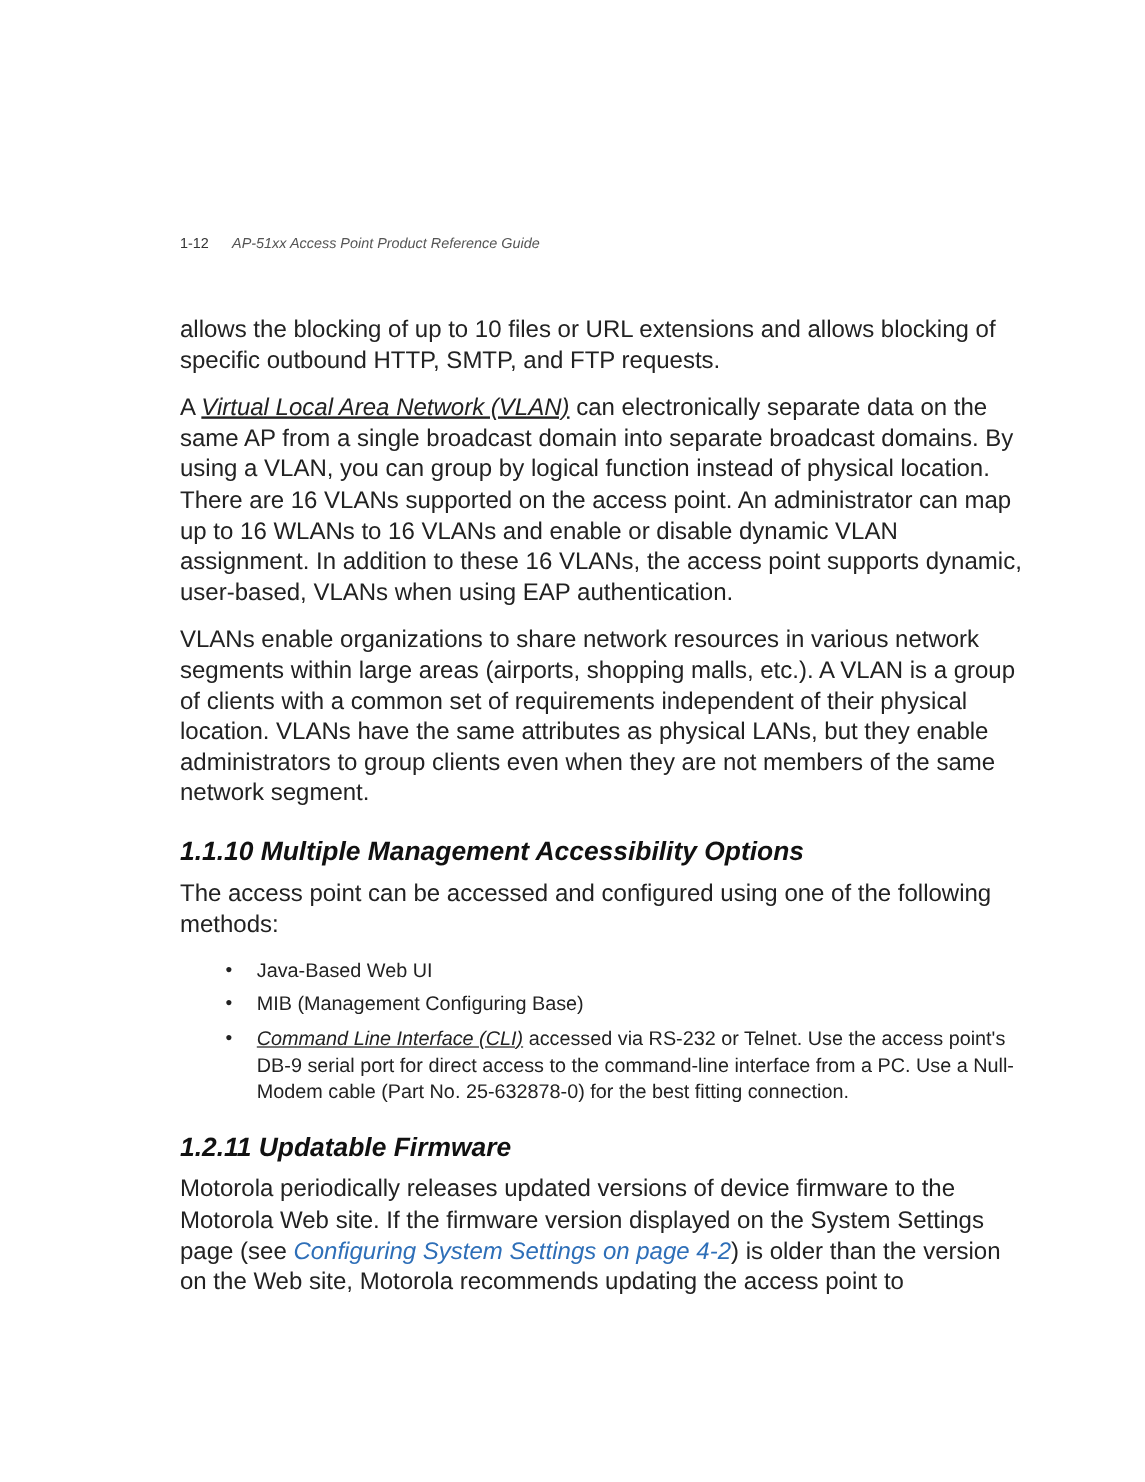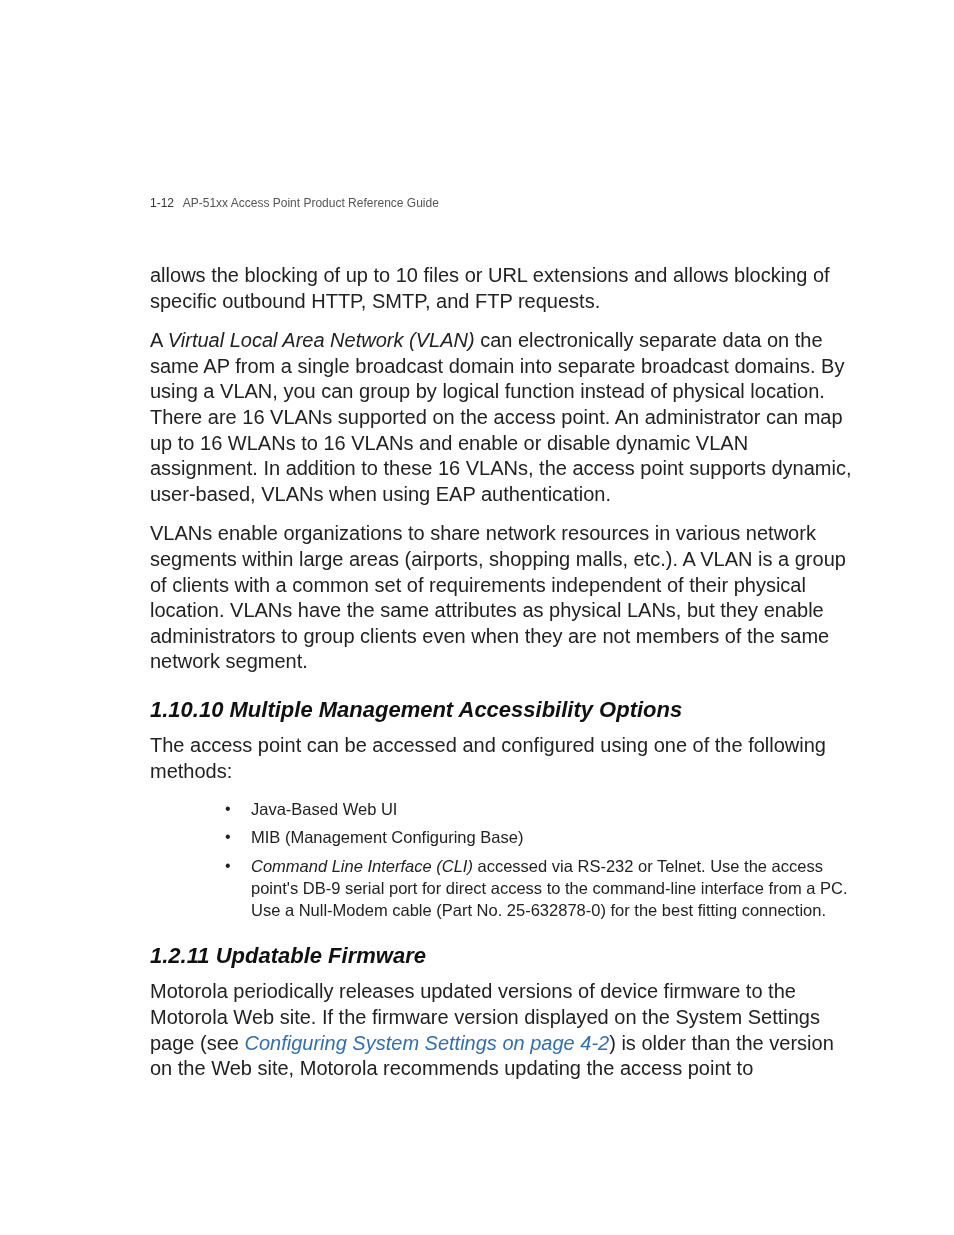--- a/index.html
+++ b/index.html
@@ -19,23 +19,24 @@
   .header {
     position: absolute;
     top: 196px;
     left: 150px;
     font-size: 12px;
     color: #555;
   }
   .header .pagenum {
     font-family: Arial, sans-serif;
     color: #333;
-    margin-right: 6px;
+    margin-right: 16px;
   }
   .header .title-italic {
+    font-style: italic;
   }
   .content {
     margin-top: 68px;
   }
   p {
     font-size: 20px;
     line-height: 1.28;
     margin: 0 0 14px 0;
     color: #222;
   }
@@ -46,33 +47,33 @@
   h2 {
     font-family: Arial, Helvetica, sans-serif;
     font-weight: bold;
     font-style: italic;
     font-size: 22px;
     margin: 22px 0 10px 0;
     color: #111;
   }
   .term-italic {
     font-style: italic;
+    text-decoration: underline;
   }
   ul {
     margin: 4px 0 14px 0;
     padding-left: 64px;
     list-style: none;
   }
   ul li {
     position: relative;
     font-size: 16.5px;
     line-height: 1.35;
     margin-bottom: 6px;
     padding-left: 0;
-    margin-left: 37px;
   }
   ul li::before {
     content: "•";
     position: absolute;
     left: -26px;
     top: 0;
     font-size: 16px;
   }
 </style>
 </head>
@@ -91,21 +92,21 @@
 
 
 
     <p>
       <span>A </span><span class="term-italic">Virtual Local Area Network (VLAN)</span><span> can electronically separate data on the same AP from a single broadcast domain into separate broadcast domains. By using a VLAN, you can group by logical function instead of physical location. There are 16 VLANs supported on the access point. An administrator can map up to 16 WLANs to 16 VLANs and enable or disable dynamic VLAN assignment. In addition to these 16 VLANs, the access point supports dynamic, user-based, VLANs when using EAP authentication.</span>
     </p>
 
     <p>VLANs enable organizations to share network resources in various network segments within large areas (airports, shopping malls, etc.). A VLAN is a group of clients with a common set of requirements independent of their physical location. VLANs have the same attributes as physical LANs, but they enable administrators to group clients even when they are not members of the same network segment.</p>
 
 
-    <h2>1.10.10 Multiple Management Accessibility Options</h2>
+    <h2>1.1.10 Multiple Management Accessibility Options</h2>
 
     <p>The access point can be accessed and configured using one of the following methods:</p>
 
     <ul>
       <li>Java-Based Web UI</li>
       <li>MIB (Management Configuring Base)</li>
       <li>
         <span class="term-italic">Command Line Interface (CLI)</span><span> accessed via RS-232 or Telnet. Use the access point's DB-9 serial port for direct access to the command-line interface from a PC. Use a Null-Modem cable (Part No. 25-632878-0) for the best fitting connection.</span>
       </li>
     </ul>

